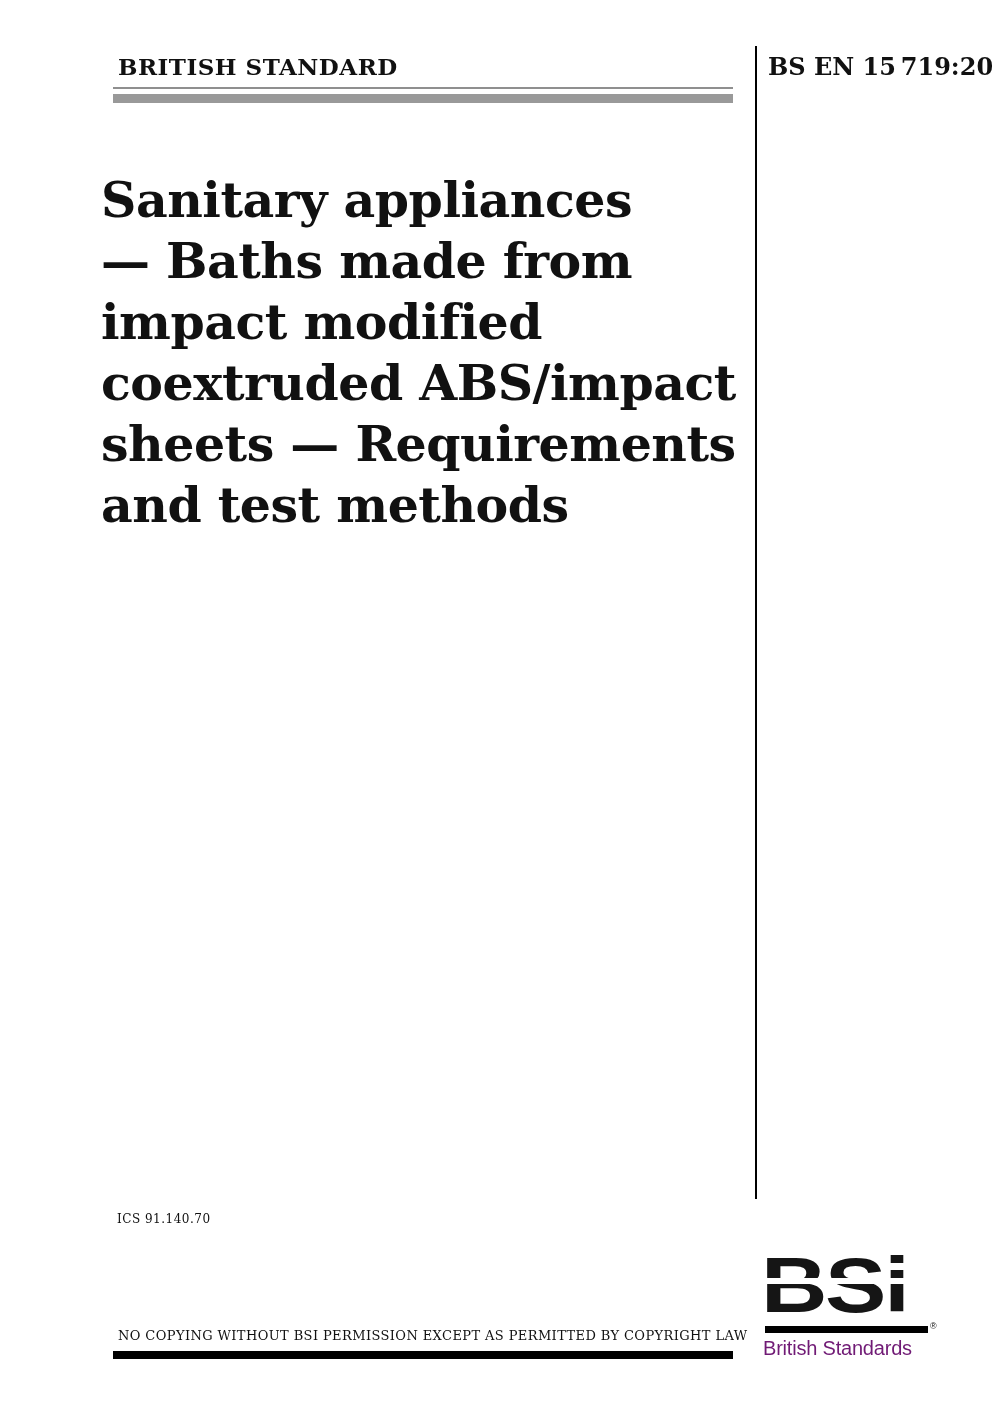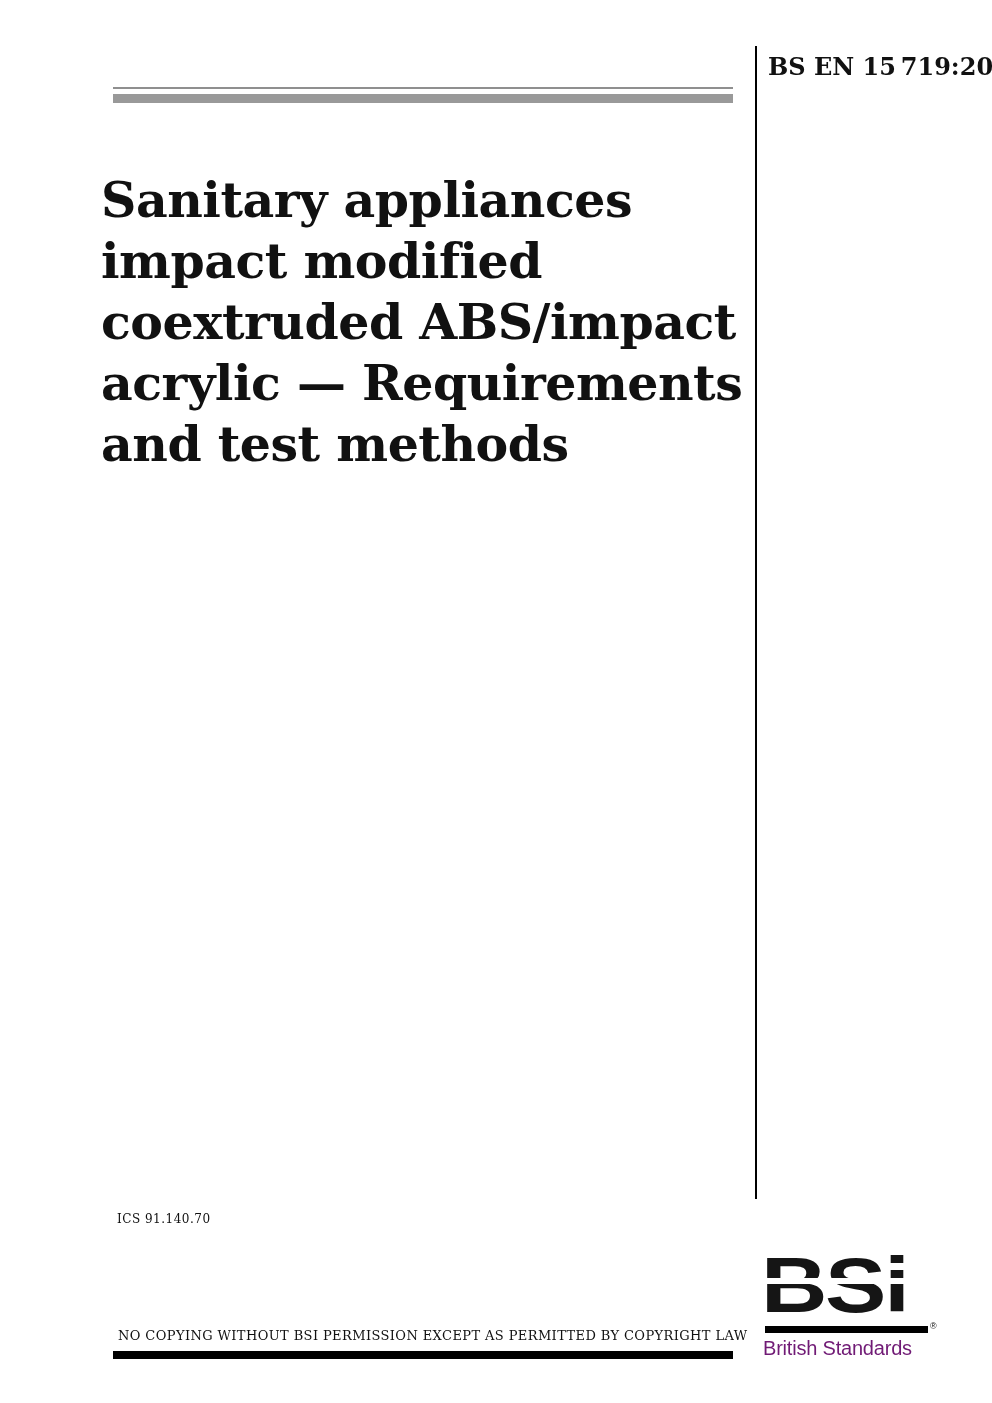--- a/index.html
+++ b/index.html
@@ -155,33 +155,35 @@
     letter-spacing: -0.2px;
     color: #701a75;
     white-space: nowrap;
   }
 </style>
 </head>
 <body>
 
 <div class="page">
 
+  <div class="hdr-left">BRITISH STANDARD</div>
 
   <div class="rule-thin"></div>
   <div class="rule-thick"></div>
 
   <div class="vrule"></div>
 
   <div class="doc-num">BS EN 15 719:2009</div>
 
   <div class="title">
     <div>Sanitary appliances</div>
+    <div>— Baths made from</div>
     <div>impact modified</div>
     <div>coextruded ABS/impact</div>
-    <div>acrylic — Requirements</div>
+    <div>sheets — Requirements</div>
     <div>and test methods</div>
   </div>
 
   <div class="ics">ICS 91.140.70</div>
 
   <div class="copyright">NO COPYING WITHOUT BSI PERMISSION EXCEPT AS PERMITTED BY COPYRIGHT LAW</div>
 
   <div class="bar-black"></div>
 
   <div class="logo-acronym">BSi</div>

